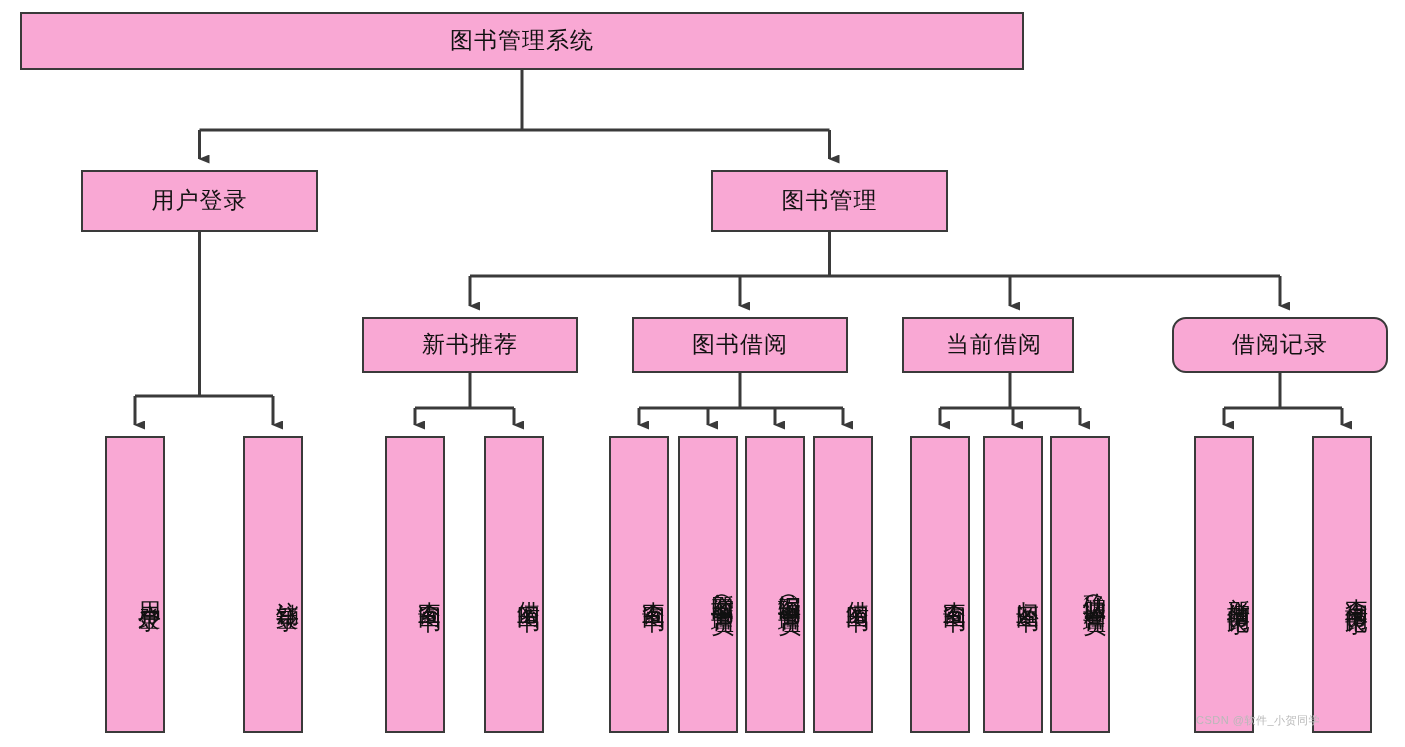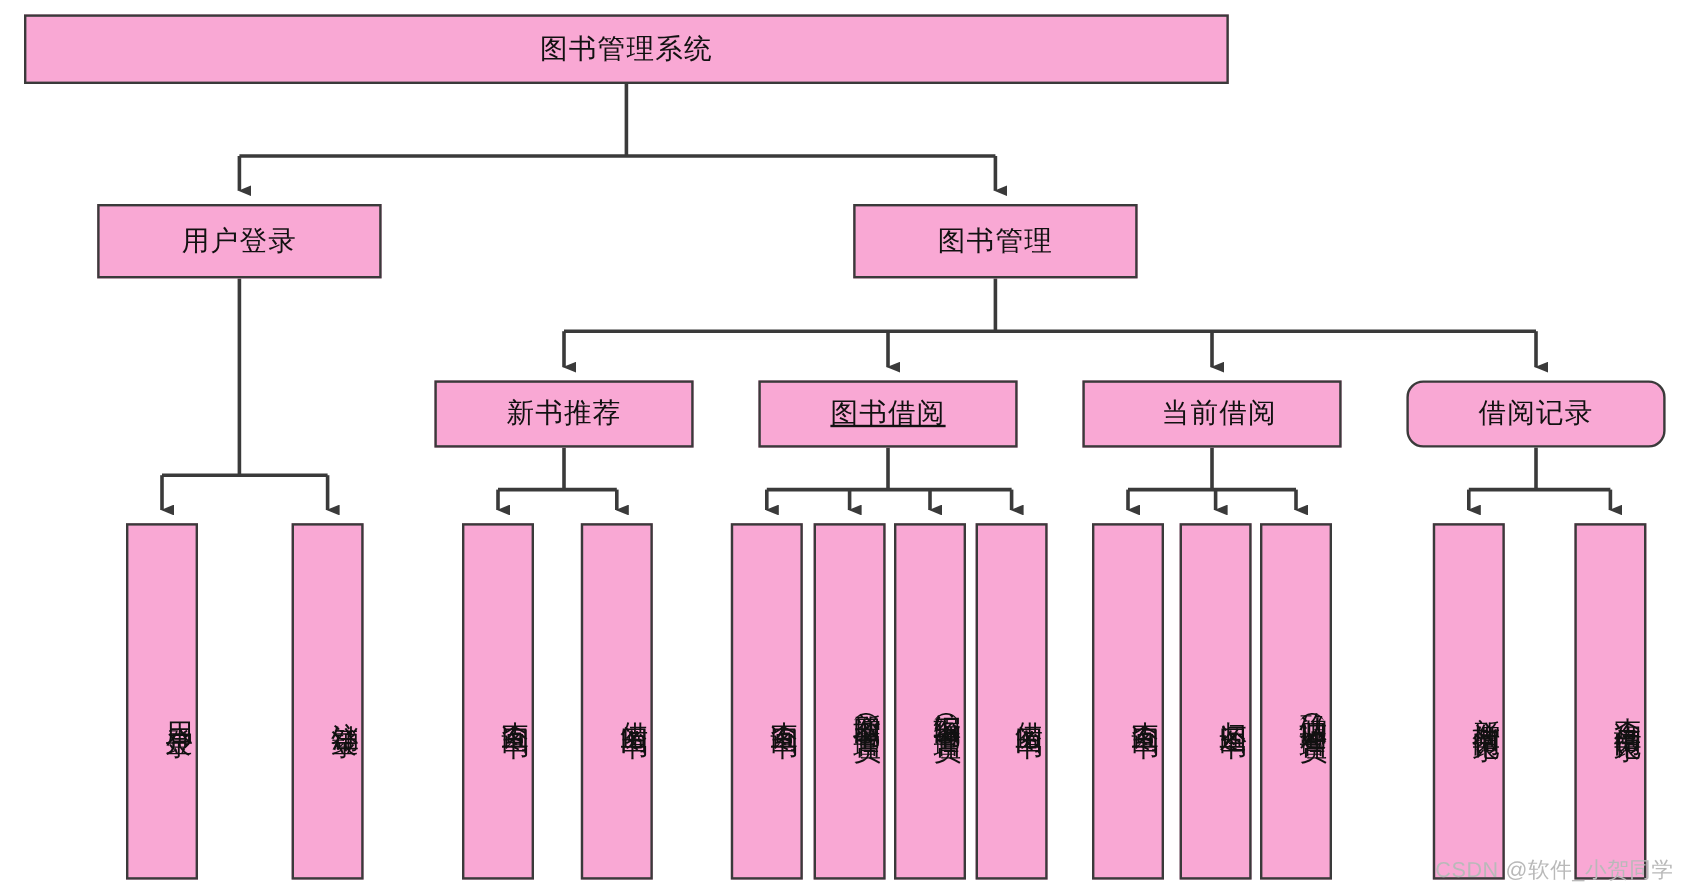--- a/index.html
+++ b/index.html
@@ -55,21 +55,21 @@
     white-space: pre-wrap;
   }
   .node.vertical .node-label {
     writing-mode: vertical-rl;
     text-orientation: upright;
   }
   #watermark {
     position: absolute;
     left: 1196px;
     top: 713px;
-    font-size: 18px;
+    font-size: 11px;
     color: #b9b9b9;
     letter-spacing: 0.5px;
     white-space: nowrap;
     user-select: none;
   }
 </style>
 </head>
 <body>
 
 <div id="diagram-root">
@@ -124,24 +124,24 @@
   <div class="node horizontal" style="left: 81px; top: 170px; width: 237px; height: 62px;">
     <span class="node-label">用户登录</span>
   </div>
   <div class="node horizontal" style="left: 711px; top: 170px; width: 237px; height: 62px;">
     <span class="node-label">图书管理</span>
   </div>
 
   <div class="node horizontal" style="left: 362px; top: 317px; width: 216px; height: 56px;">
     <span class="node-label">新书推荐</span>
   </div>
-  <div class="node horizontal" style="left: 632px; top: 317px; width: 216px; height: 56px; text-decoration: underline;">
+  <div class="node horizontal" style="left: 632px; top: 317px; width: 216px; height: 56px;">
     <span class="node-label">图书借阅</span>
   </div>
-  <div class="node horizontal" style="left: 902px; top: 317px; width: 216px; height: 56px; padding-left: 12px;">
+  <div class="node horizontal" style="left: 902px; top: 317px; width: 172px; height: 56px; padding-left: 12px;">
     <span class="node-label">当前借阅</span>
   </div>
   <div class="node horizontal" style="left: 1172px; top: 317px; width: 216px; height: 56px; border-radius: 14px;">
     <span class="node-label">借阅记录</span>
   </div>
 
   <div class="node vertical" style="left: 105px; top: 436px; width: 60px; height: 297px;">
     <span class="node-label">用户登录</span>
   </div>
   <div class="node vertical" style="left: 243px; top: 436px; width: 60px; height: 297px;">

